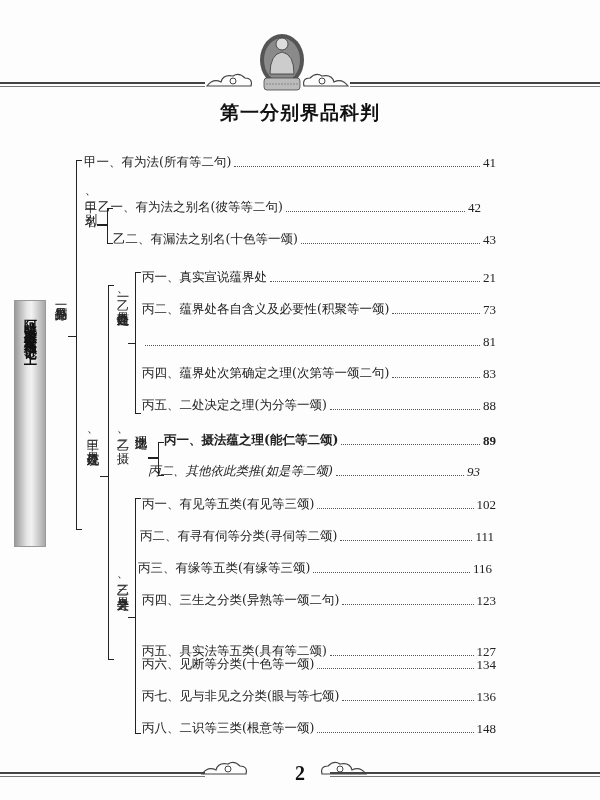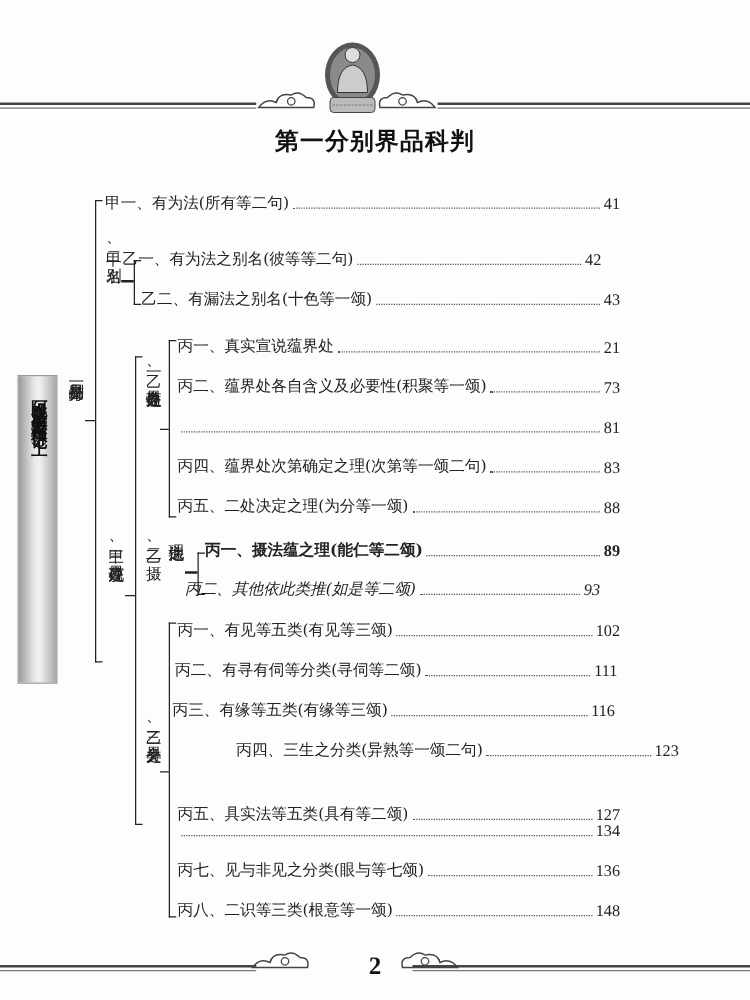--- a/index.html
+++ b/index.html
@@ -139,31 +139,32 @@
 <div class="entry" style="left:124px;top:529px;width:354px;margin-left:16px;">
   <span class="lbl">丙二、有寻有伺等分类(寻伺等二颂)</span>
     <span class="dots"></span>
     <span class="pg">111</span>
 </div>
 <div class="entry" style="left:138px;top:561px;width:354px;">
   <span class="lbl">丙三、有缘等五类(有缘等三颂)</span>
     <span class="dots"></span>
     <span class="pg">116</span>
 </div>
-<div class="entry" style="left:142px;top:593px;width:354px;margin-left:47px;">
+<div class="entry" style="left:142px;top:593px;width:354px;">
   <span class="lbl">丙四、三生之分类(异熟等一颂二句)</span>
     <span class="dots"></span>
     <span class="pg">123</span>
 </div>
 <div class="entry" style="left:142px;top:644px;width:354px;">
   <span class="lbl">丙五、具实法等五类(具有等二颂)</span>
     <span class="dots"></span>
     <span class="pg">127</span>
 </div>
 <div class="entry" style="left:142px;top:657px;width:354px;">
+  <span class="lbl">丙六、见断等分类(十色等一颂)</span>
     <span class="dots"></span>
     <span class="pg">134</span>
 </div>
 <div class="entry" style="left:142px;top:689px;width:354px;">
   <span class="lbl">丙七、见与非见之分类(眼与等七颂)</span>
     <span class="dots"></span>
     <span class="pg">136</span>
 </div>
 <div class="entry" style="left:142px;top:721px;width:354px;">
   <span class="lbl">丙八、二识等三类(根意等一颂)</span>

